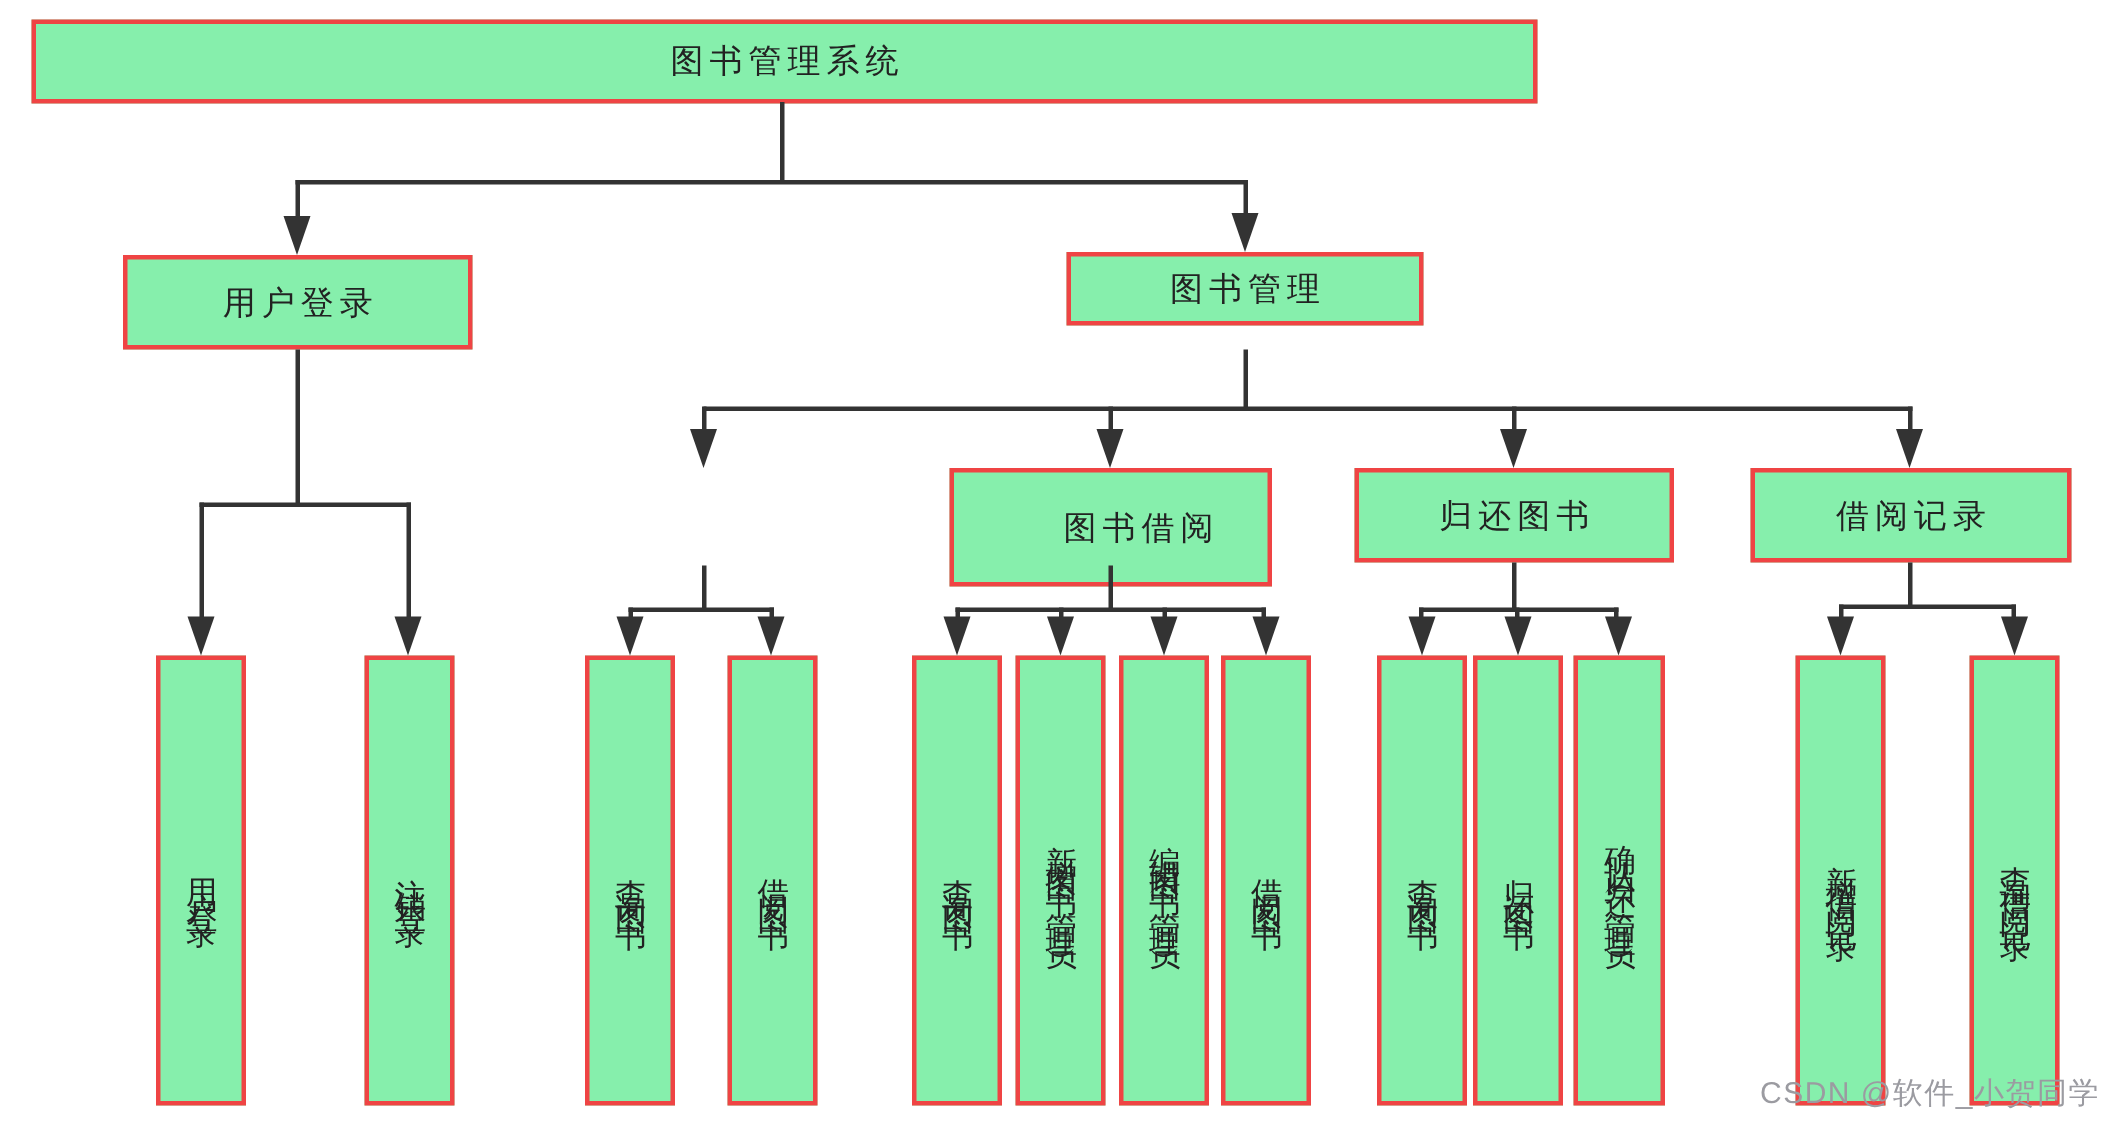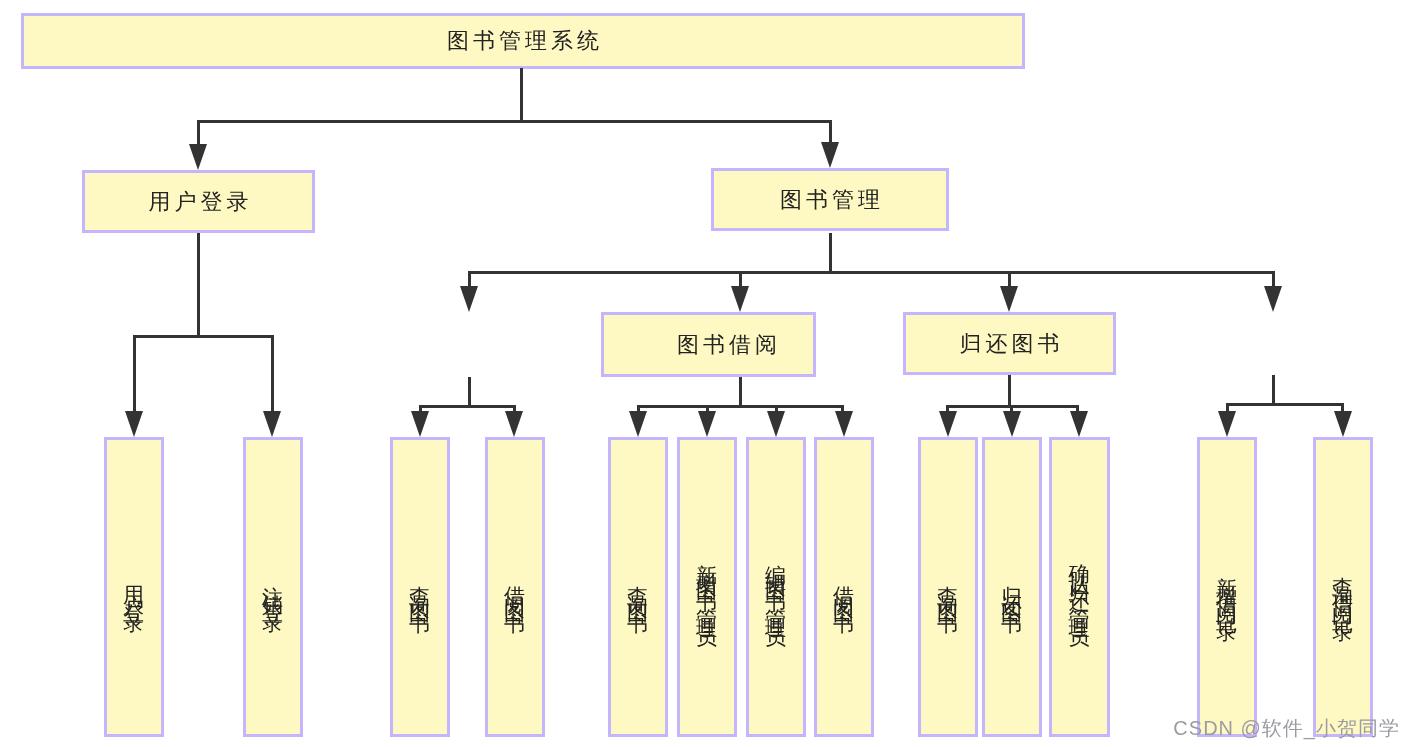--- a/index.html
+++ b/index.html
@@ -9,22 +9,22 @@
     height: 747px;
     background: #ffffff;
     font-family: "Liberation Sans", "DejaVu Sans", sans-serif;
     color: #222222;
     overflow: hidden;
   }
   
   .box {
     position: absolute;
     box-sizing: border-box;
-    border: 3px solid #c4b5fd;
-    background: #fef9c3;
+    border: 3px solid #ef4444;
+    background: #86efac;
     display: flex;
     align-items: center;
     justify-content: center;
   }
   .hlabel {
     font-size: 22px;
     letter-spacing: 4px;
     white-space: nowrap;
     text-indent: 4px; 
   }
@@ -64,33 +64,36 @@
 <div class="stage">
 
   <div class="box" style="left:21px; top:13px; width:1004px; height:56px;">
     <span class="hlabel">图书管理系统</span>
   </div>
 
   <div class="box" style="left:82px; top:170px; width:233px; height:63px;">
     <span class="hlabel">用户登录</span>
   </div>
 
-  <div class="box" style="left:711px; top:168px; width:238px; height:63px;">
+  <div class="box" style="left:711px; top:168px; width:238px; height:49px;">
     <span class="hlabel">图书管理</span>
   </div>
 
 
-  <div class="box" style="left:601px; top:312px; width:215px; height:65px;padding-left:37px;">
+  <div class="box" style="left:633px; top:312px; width:215px; height:79px;padding-left:37px;">
     <span class="hlabel">图书借阅</span>
   </div>
 
   <div class="box" style="left:903px; top:312px; width:213px; height:63px;">
     <span class="hlabel">归还图书</span>
   </div>
 
+  <div class="box" style="left:1167px; top:312px; width:214px; height:63px;">
+    <span class="hlabel">借阅记录</span>
+  </div>
 
   <div class="box" style="left:104px; top:437px; width:60px; height:300px;">
     <span class="vlabel">用户登录</span>
   </div>
   <div class="box" style="left:243px; top:437px; width:60px; height:300px;">
     <span class="vlabel">注销登录</span>
   </div>
 
   <div class="box" style="left:390px; top:437px; width:60px; height:300px;">
     <span class="vlabel">查询图书</span>

